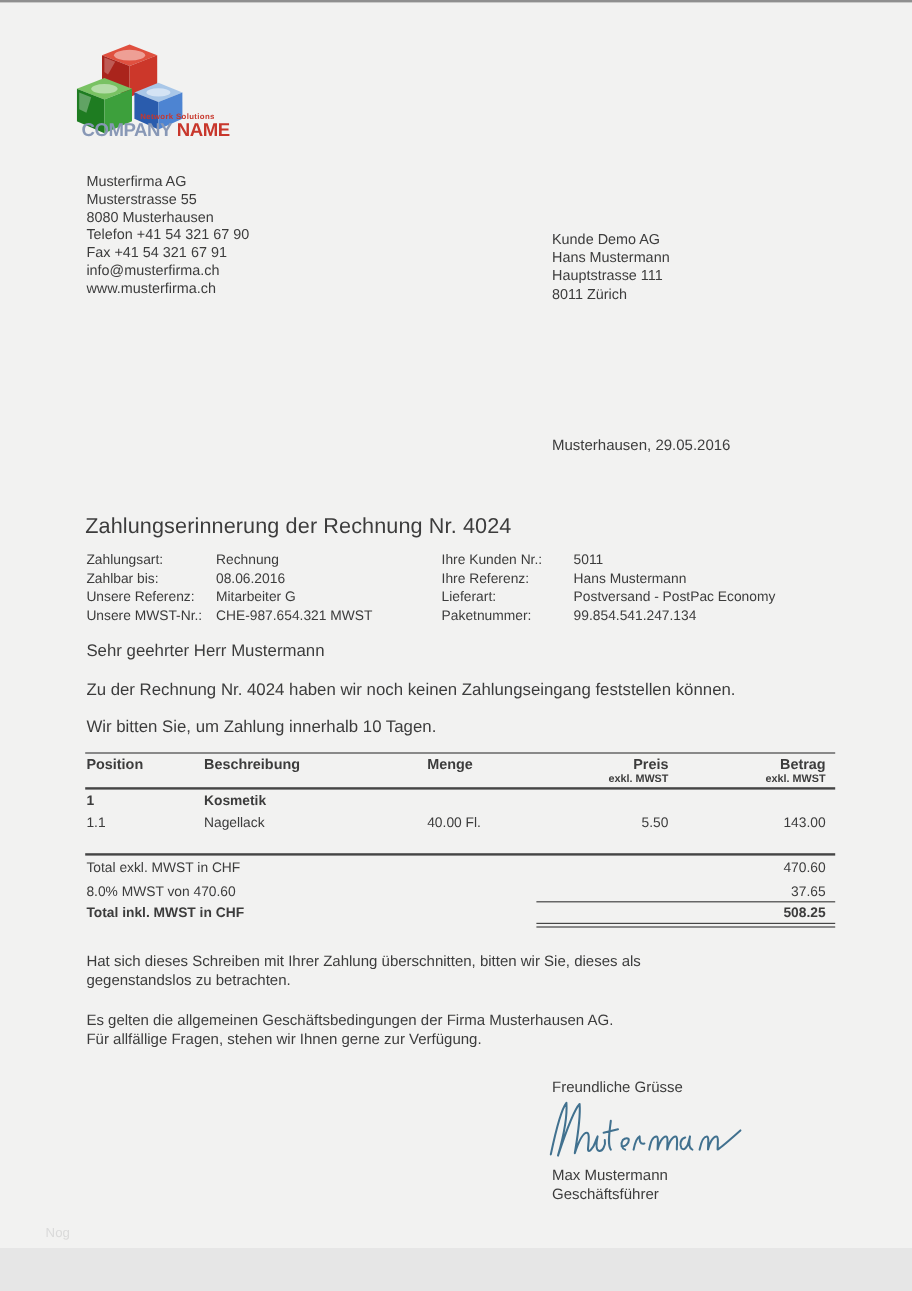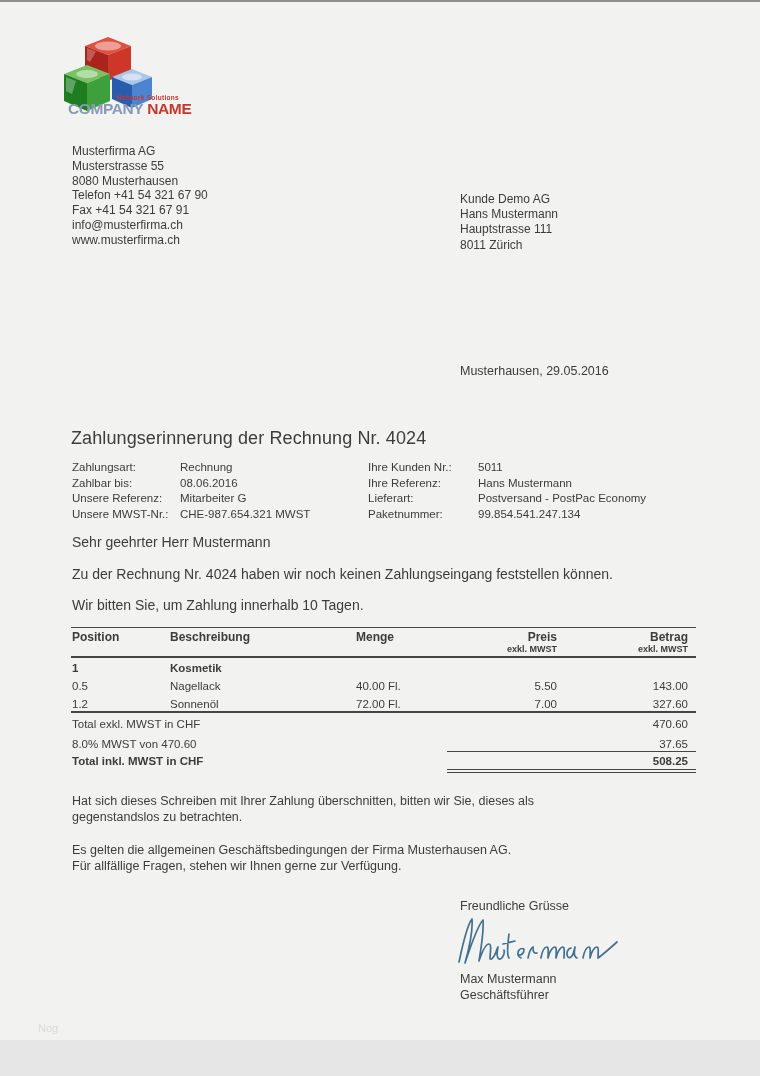--- a/index.html
+++ b/index.html
@@ -170,32 +170,25 @@
   <div class="line" style="left:71px; top:656px; width:625px; height:2px;"></div>
 
   <div class="trow bold" style="top:662px;">
     <span class="c1">1</span>
     <span class="c2">Kosmetik</span>
     <span class="c3"></span>
     <span class="c4"></span>
     <span class="c5"></span>
   </div>
   <div class="trow" style="top:680px;">
-    <span class="c1">0.5</span>
+    <span class="c1">1.1</span>
     <span class="c2">Nagellack</span>
     <span class="c3">40.00 Fl.</span>
     <span class="c4">5.50</span>
     <span class="c5">143.00</span>
-  </div>
-  <div class="trow" style="top:698px;">
-    <span class="c1">1.2</span>
-    <span class="c2">Sonnenöl</span>
-    <span class="c3">72.00 Fl.</span>
-    <span class="c4">7.00</span>
-    <span class="c5">327.60</span>
   </div>
 
   <div class="line" style="left:71px; top:711px; width:625px; height:2px;"></div>
 
   <div class="totrow" style="top:718px;">
     <span class="tl">Total exkl. MWST in CHF</span>
     <span class="tv">470.60</span>
   </div>
   <div class="totrow" style="top:738px;">
     <span class="tl">8.0% MWST von 470.60</span>

